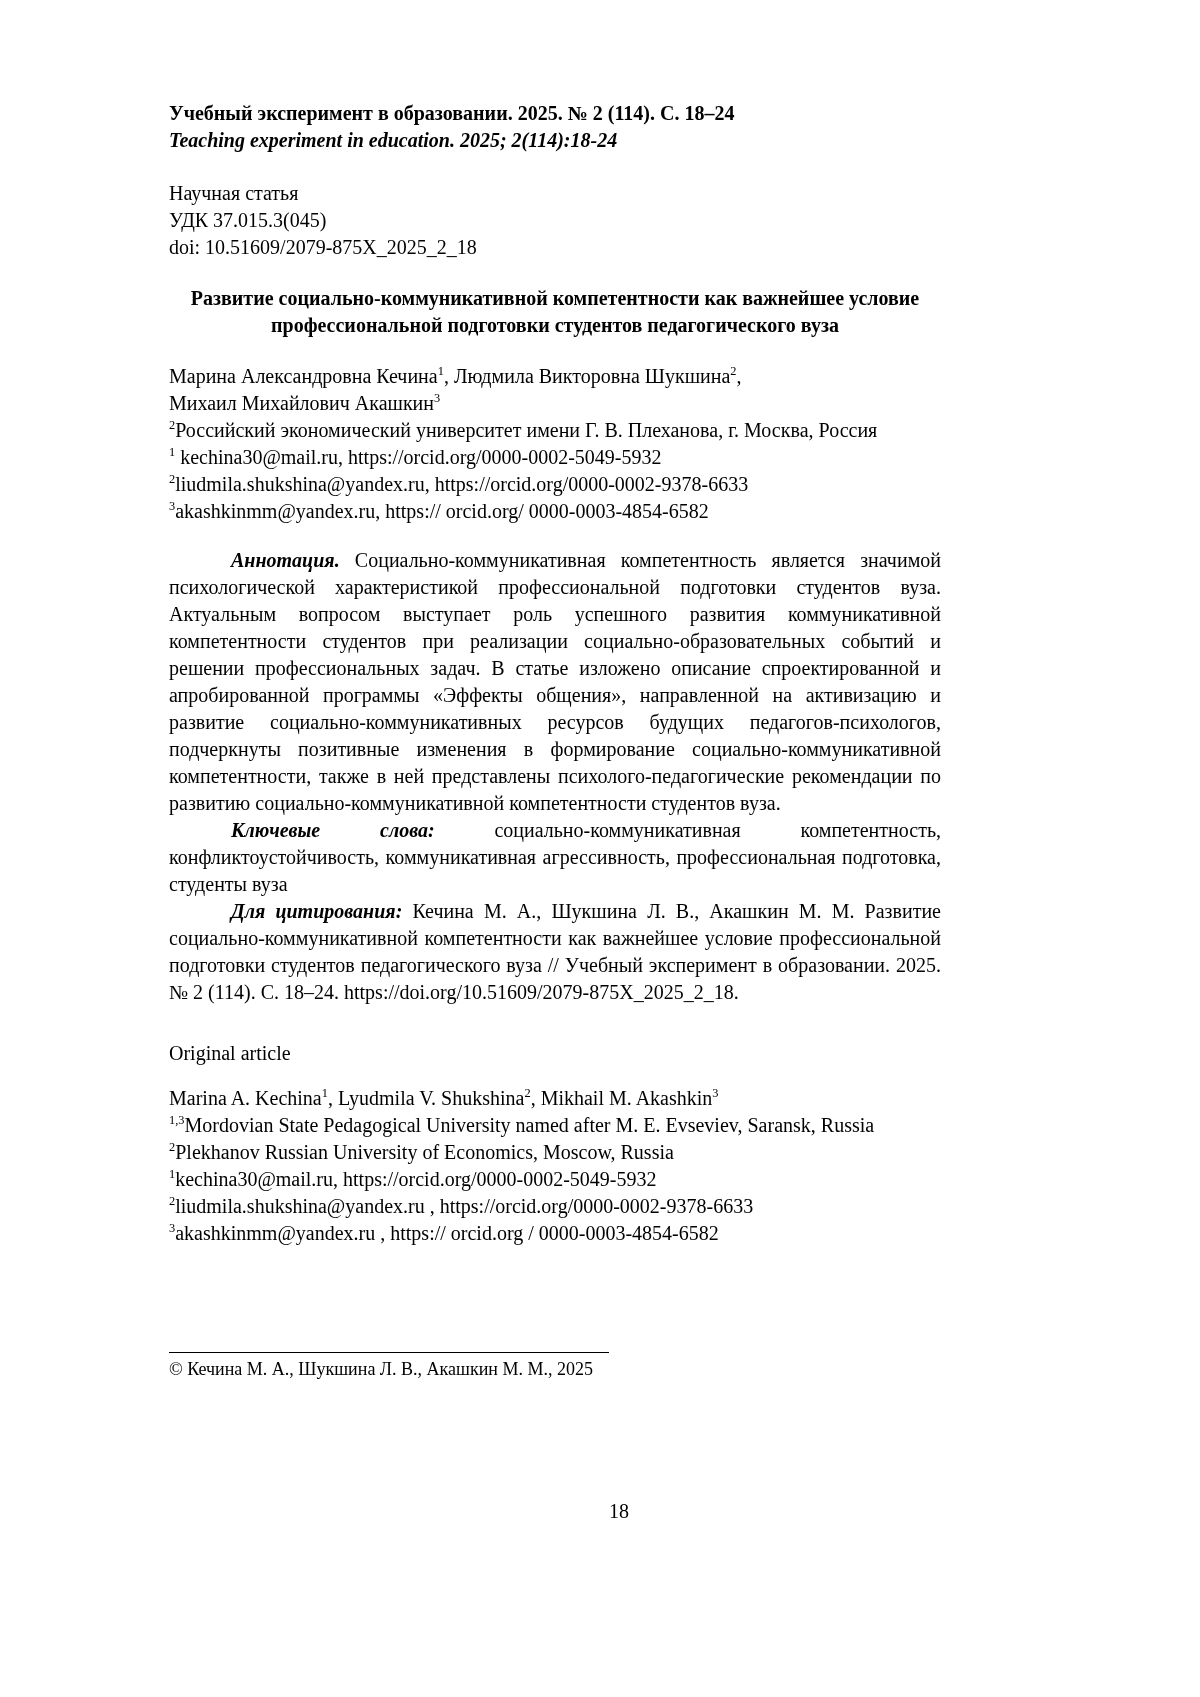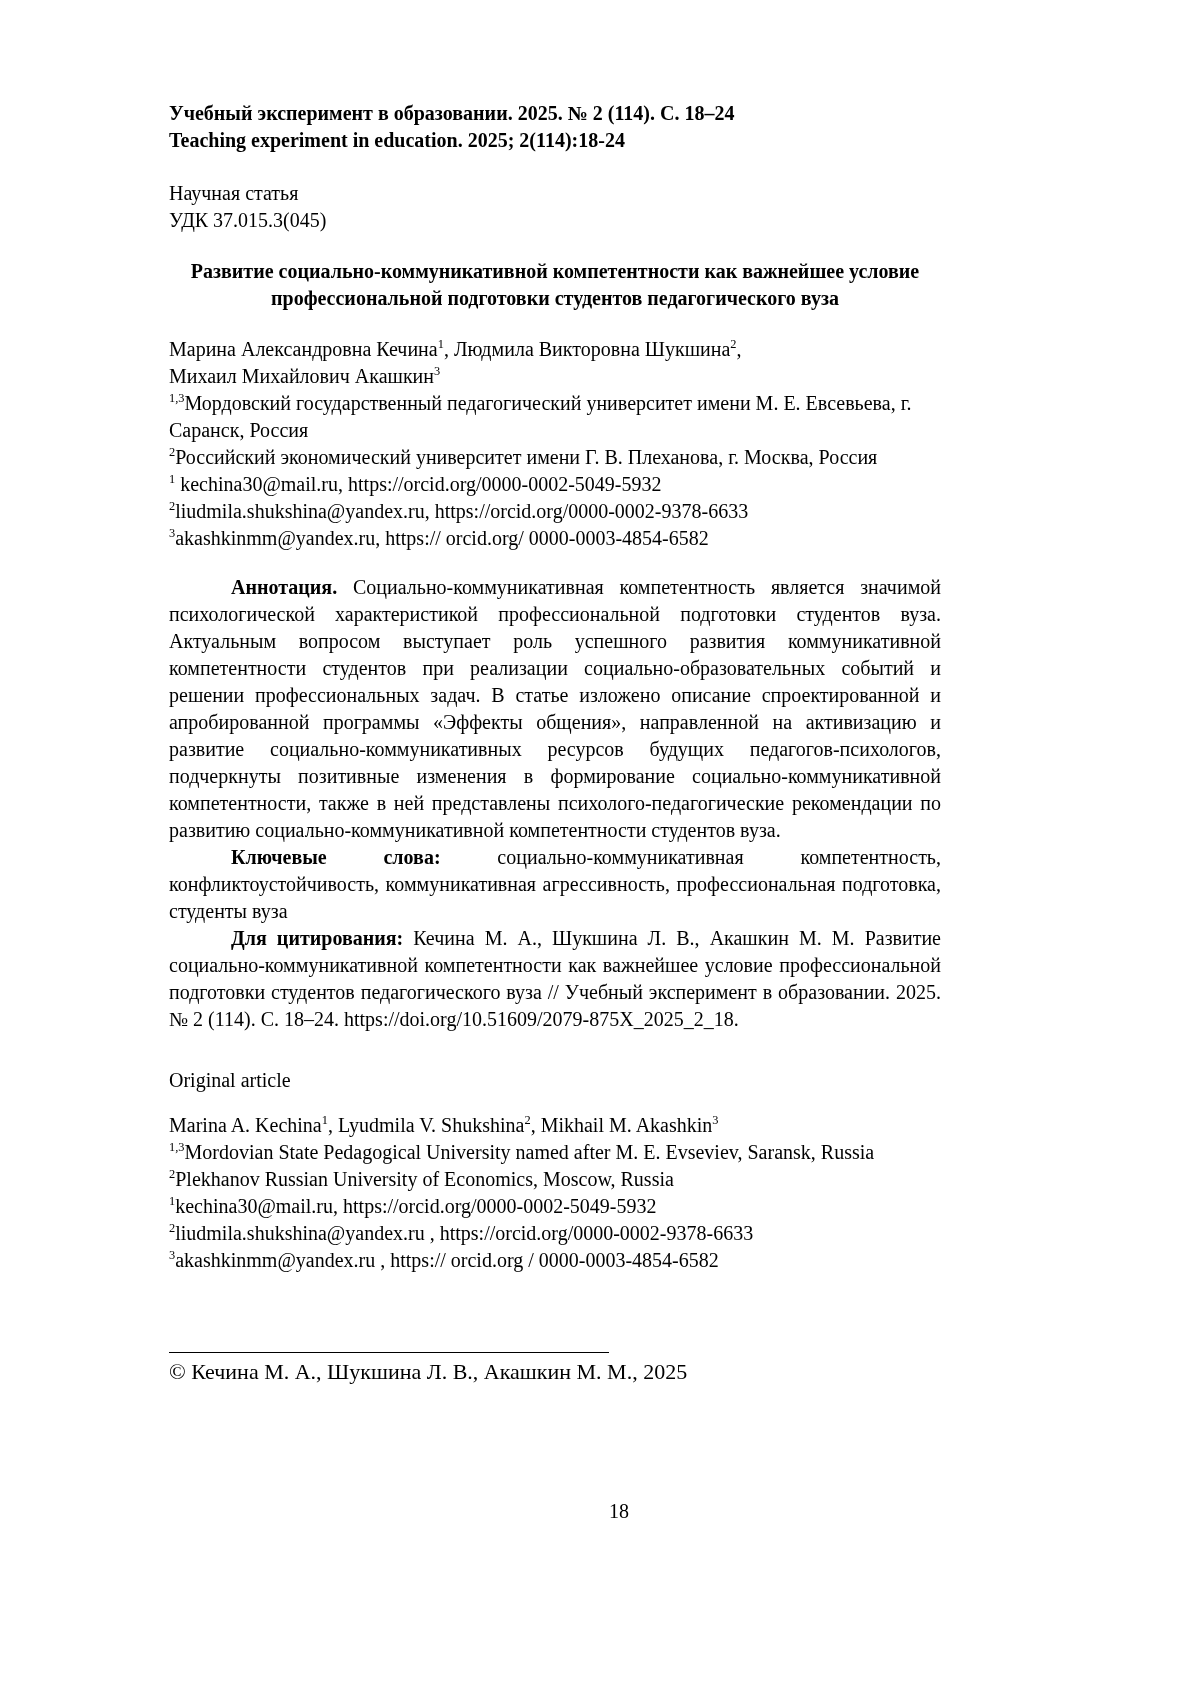--- a/index.html
+++ b/index.html
@@ -11,21 +11,21 @@
     background: #ffffff;
     color: #000000;
     font-family: "Liberation Serif", "DejaVu Serif", serif;
     font-size: 20px;
     line-height: 1.35;
     box-sizing: border-box;
     padding: 100px 195px 0 105px;
     overflow: hidden;
   }
   .b { font-weight: bold; }
-  .i { }
+  .i { font-style: italic; }
   .center { text-align: center; }
   .just { text-align: justify; }
   p, h1, h2 { margin: 0; font-size: 20px; font-weight: normal; }
   sup { font-size: 0.62em; line-height: 0; vertical-align: super; }
   .journal-header { margin-bottom: 26px; }
   .meta-block { margin-bottom: 24px; }
   .title-ru { margin-bottom: 24px; }
   .authors-block { margin-bottom: 0; }
   .affiliations { margin-bottom: 22px; }
   .para { text-indent: 62px; }
@@ -57,31 +57,31 @@
 <div class="page">
 
   <div class="journal-header">
     <p class="b">Учебный эксперимент в образовании. 2025. № 2 (114). С. 18–24</p>
     <p class="b i">Teaching experiment in education. 2025; 2(114):18-24</p>
   </div>
 
   <div class="meta-block">
     <p>Научная статья</p>
     <p>УДК 37.015.3(045)</p>
+    <p>doi: 10.51609/2079-875X_2025_2_18</p>
   </div>
 
   <h1 class="b center title-ru">Развитие социально-коммуникативной компетентности как важнейшее условие профессиональной подготовки студентов педагогического вуза</h1>
 
   <div class="authors-block b">
     <p><span>Марина Александровна Кечина</span><sup>1</sup><span>, Людмила Викторовна Шукшина</span><sup>2</sup><span>,</span></p>
     <p><span>Михаил Михайлович Акашкин</span><sup>3</sup></p>
   </div>
 
   <div class="affiliations">
-    <p><sup>1,3</sup><span>Мордовский государственный педагогический университет имени М. Е. Евсевьева, г. Саранск, Россия</span></p>
     <p><sup>2</sup><span>Российский экономический университет имени Г. В. Плеханова, г. Москва, Россия</span></p>
     <p><sup>1</sup><span> kechina30@mail.ru, https://orcid.org/0000-0002-5049-5932</span></p>
     <p><sup>2</sup><span>liudmila.shukshina@yandex.ru, https://orcid.org/0000-0002-9378-6633</span></p>
     <p><sup>3</sup><span>akashkinmm@yandex.ru, https:// orcid.org/ 0000-0003-4854-6582</span></p>
   </div>
 
   <p class="just para"><span class="b i">Аннотация.</span><span> Социально-коммуникативная компетентность является значимой психологической характеристикой профессиональной подготовки студентов вуза. Актуальным вопросом выступает роль успешного развития коммуникативной компетентности студентов при реализации социально-образовательных событий и решении профессиональных задач. В статье изложено описание спроектированной и апробированной программы «Эффекты общения», направленной на активизацию и развитие социально-коммуникативных ресурсов будущих педагогов-психологов, подчеркнуты позитивные изменения в формирование социально-коммуникативной компетентности, также в ней представлены психолого-педагогические рекомендации по развитию социально-коммуникативной компетентности студентов вуза.</span></p>
 
   <p class="just para"><span class="b i">Ключевые слова:</span><span> социально-коммуникативная компетентность, конфликтоустойчивость, коммуникативная агрессивность, профессиональная подготовка, студенты вуза</span></p>
 
@@ -97,18 +97,18 @@
   <div class="affiliations">
     <p><sup>1,3</sup><span>Mordovian State Pedagogical University named after M. E. Evseviev, Saransk, Russia</span></p>
     <p><sup>2</sup><span>Plekhanov Russian University of Economics, Moscow, Russia</span></p>
     <p><sup>1</sup><span>kechina30@mail.ru, https://orcid.org/0000-0002-5049-5932</span></p>
     <p><sup>2</sup><span>liudmila.shukshina@yandex.ru , https://orcid.org/0000-0002-9378-6633</span></p>
     <p><sup>3</sup><span>akashkinmm@yandex.ru , https:// orcid.org / 0000-0003-4854-6582</span></p>
   </div>
 
   <div class="footnote">
     <div class="footnote-rule"></div>
-    <p style="font-size:22px;">© Кечина М. А., Шукшина Л. В., Акашкин М. М., 2025</p>
+    <p style="font-size:18px;">© Кечина М. А., Шукшина Л. В., Акашкин М. М., 2025</p>
   </div>
 
   <p class="page-number">18</p>
 
 </div>
 
 </body></html>

